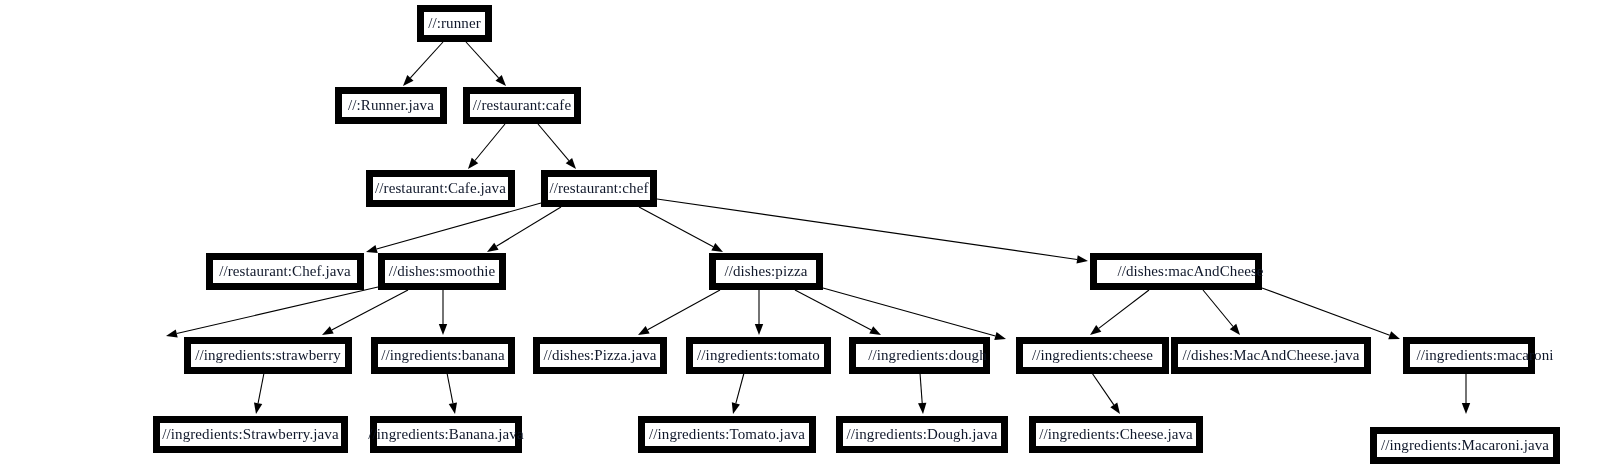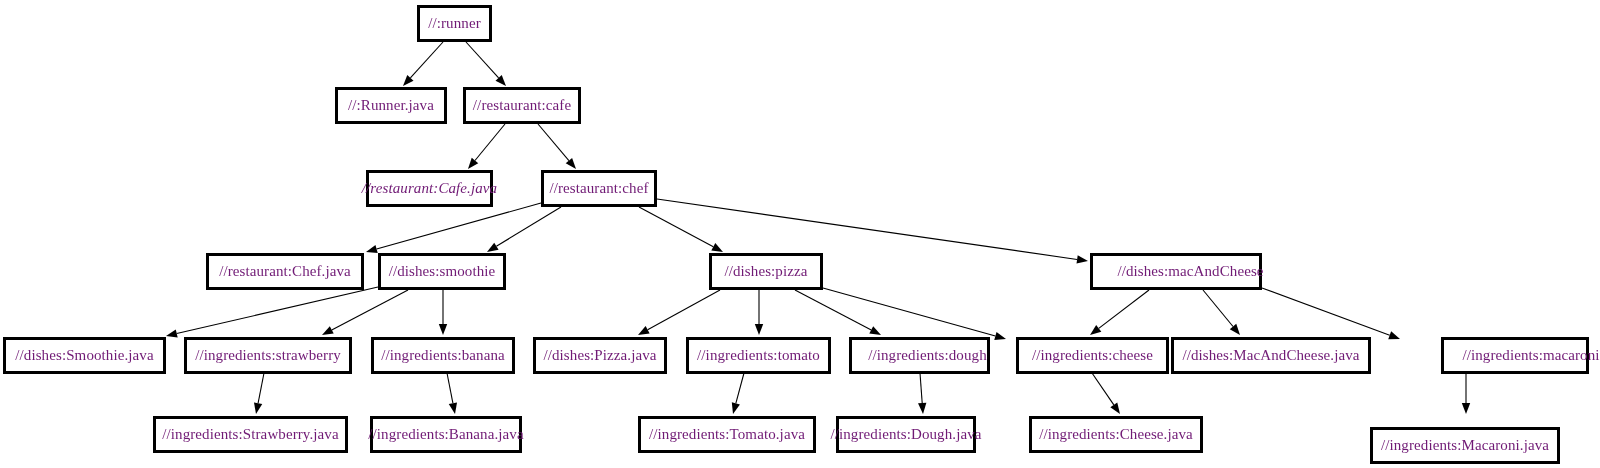--- a/index.html
+++ b/index.html
@@ -21,28 +21,28 @@
     position: absolute;
     left: 0;
     top: 0;
     width: 1600px;
     height: 468px;
     pointer-events: none;
   }
   .node {
     position: absolute;
     box-sizing: border-box;
-    border: 3px solid #b91c1c;
+    border: 7px solid #b91c1c;
     background: #ffffff;
     display: flex;
     align-items: center;
     justify-content: center;
     font-size: 15px;
     line-height: 1;
-    color: #701a75;
+    color: #0f172a;
     white-space: nowrap;
     letter-spacing: 0.1px;
   }
   .node-label {
     display: block;
     padding: 0 2px;
   }
 </style>
 </head>
 <body>
@@ -148,41 +148,38 @@
     </svg>
 <div class="node" style="left: 417px; top: 5px; width: 75px; height: 37px; background: rgb(255, 255, 255); border-color: rgb(0, 0, 0);">
       <span class="node-label">//:runner</span>
     </div>
     <div class="node" style="left: 335px; top: 87px; width: 112px; height: 37px; background: rgb(255, 255, 255); border-color: rgb(0, 0, 0);">
       <span class="node-label">//:Runner.java</span>
     </div>
     <div class="node" style="left: 463px; top: 87px; width: 118px; height: 37px; background: rgb(255, 255, 255); border-color: rgb(0, 0, 0);">
       <span class="node-label">//restaurant:cafe</span>
     </div>
-    <div class="node" style="left: 366px; top: 170px; width: 127px; height: 37px; background: rgb(255, 255, 255); border-color: rgb(0, 0, 0); font-style: italic;">
+    <div class="node" style="left: 366px; top: 170px; width: 149px; height: 37px; background: rgb(255, 255, 255); border-color: rgb(0, 0, 0);">
       <span class="node-label">//restaurant:Cafe.java</span>
     </div>
     <div class="node" style="left: 541px; top: 170px; width: 116px; height: 37px; background: rgb(255, 255, 255); border-color: rgb(0, 0, 0);">
       <span class="node-label">//restaurant:chef</span>
     </div>
     <div class="node" style="left: 206px; top: 253px; width: 158px; height: 37px; background: rgb(255, 255, 255); border-color: rgb(0, 0, 0);">
       <span class="node-label">//restaurant:Chef.java</span>
     </div>
     <div class="node" style="left: 378px; top: 253px; width: 128px; height: 37px; background: rgb(255, 255, 255); border-color: rgb(0, 0, 0);">
       <span class="node-label">//dishes:smoothie</span>
     </div>
     <div class="node" style="left: 709px; top: 253px; width: 114px; height: 37px; background: rgb(255, 255, 255); border-color: rgb(0, 0, 0);">
       <span class="node-label">//dishes:pizza</span>
     </div>
     <div class="node" style="left: 1090px; top: 253px; width: 172px; height: 37px; background: rgb(255, 255, 255); border-color: rgb(0, 0, 0); padding-left: 29px;">
       <span class="node-label">//dishes:macAndCheese</span>
     </div>
-    <div class="node" style="left: 3px; top: 337px; width: 163px; height: 37px; background: rgb(255, 255, 255); border-color: rgb(0, 0, 0);">
-      <span class="node-label">//dishes:Smoothie.java</span>
-    </div>
     <div class="node" style="left: 184px; top: 337px; width: 168px; height: 37px; background: rgb(255, 255, 255); border-color: rgb(0, 0, 0);">
       <span class="node-label">//ingredients:strawberry</span>
     </div>
     <div class="node" style="left: 371px; top: 337px; width: 144px; height: 37px; background: rgb(255, 255, 255); border-color: rgb(0, 0, 0);">
       <span class="node-label">//ingredients:banana</span>
     </div>
     <div class="node" style="left: 533px; top: 337px; width: 134px; height: 37px; background: rgb(255, 255, 255); border-color: rgb(0, 0, 0);">
       <span class="node-label">//dishes:Pizza.java</span>
     </div>
     <div class="node" style="left: 686px; top: 337px; width: 145px; height: 37px; background: rgb(255, 255, 255); border-color: rgb(0, 0, 0);">
@@ -190,33 +187,33 @@
     </div>
     <div class="node" style="left: 849px; top: 337px; width: 141px; height: 37px; background: rgb(255, 255, 255); border-color: rgb(0, 0, 0); padding-left: 16px;">
       <span class="node-label">//ingredients:dough</span>
     </div>
     <div class="node" style="left: 1008px; top: 337px; width: 153px; height: 37px; background: rgb(255, 255, 255); border-color: rgb(0, 0, 0); margin-left: 8px;">
       <span class="node-label">//ingredients:cheese</span>
     </div>
     <div class="node" style="left: 1171px; top: 337px; width: 200px; height: 37px; background: rgb(255, 255, 255); border-color: rgb(0, 0, 0);">
       <span class="node-label">//dishes:MacAndCheese.java</span>
     </div>
-    <div class="node" style="left: 1441px; top: 337px; width: 148px; height: 37px; background: rgb(255, 255, 255); border-color: rgb(0, 0, 0); padding-left: 32px;">
+    <div class="node" style="left: 1403px; top: 337px; width: 132px; height: 37px; background: rgb(255, 255, 255); border-color: rgb(0, 0, 0); padding-left: 32px;">
       <span class="node-label">//ingredients:macaroni</span>
     </div>
     <div class="node" style="left: 153px; top: 416px; width: 195px; height: 37px; background: rgb(255, 255, 255); border-color: rgb(0, 0, 0);">
       <span class="node-label">//ingredients:Strawberry.java</span>
     </div>
     <div class="node" style="left: 370px; top: 416px; width: 152px; height: 37px; background: rgb(255, 255, 255); border-color: rgb(0, 0, 0);">
       <span class="node-label">//ingredients:Banana.java</span>
     </div>
     <div class="node" style="left: 638px; top: 416px; width: 178px; height: 37px; background: rgb(255, 255, 255); border-color: rgb(0, 0, 0);">
       <span class="node-label">//ingredients:Tomato.java</span>
     </div>
-    <div class="node" style="left: 836px; top: 416px; width: 140px; height: 37px; background: rgb(255, 255, 255); border-color: rgb(0, 0, 0);">
+    <div class="node" style="left: 836px; top: 416px; width: 172px; height: 37px; background: rgb(255, 255, 255); border-color: rgb(0, 0, 0);">
       <span class="node-label">//ingredients:Dough.java</span>
     </div>
     <div class="node" style="left: 1029px; top: 416px; width: 174px; height: 37px; background: rgb(255, 255, 255); border-color: rgb(0, 0, 0);">
       <span class="node-label">//ingredients:Cheese.java</span>
     </div>
     <div class="node" style="left: 1370px; top: 416px; width: 190px; height: 37px; background: rgb(255, 255, 255); border-color: rgb(0, 0, 0); margin-top: 11px;">
       <span class="node-label">//ingredients:Macaroni.java</span>
     </div>
   </div>
 

